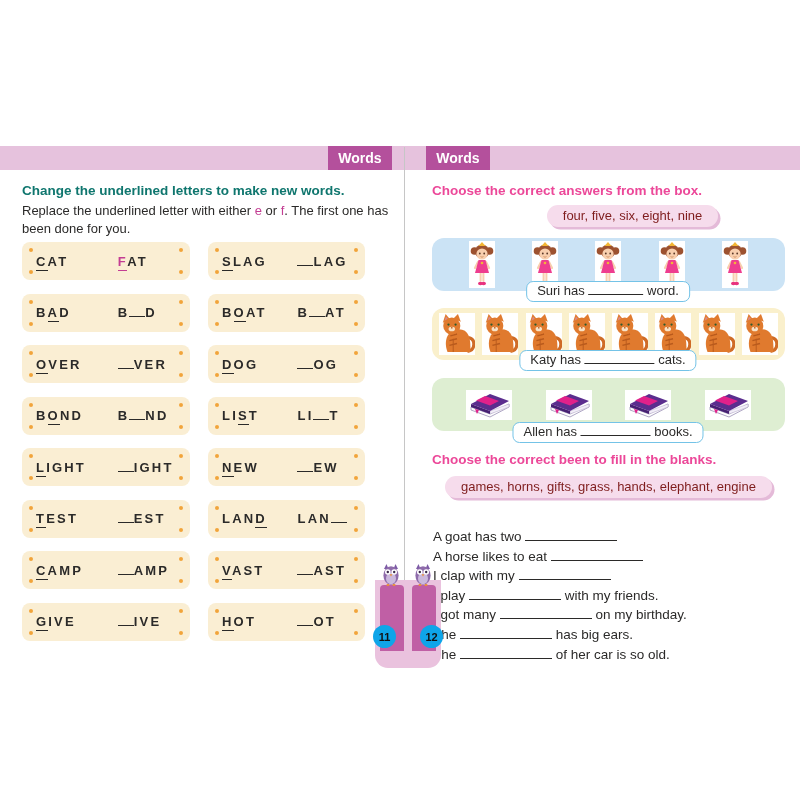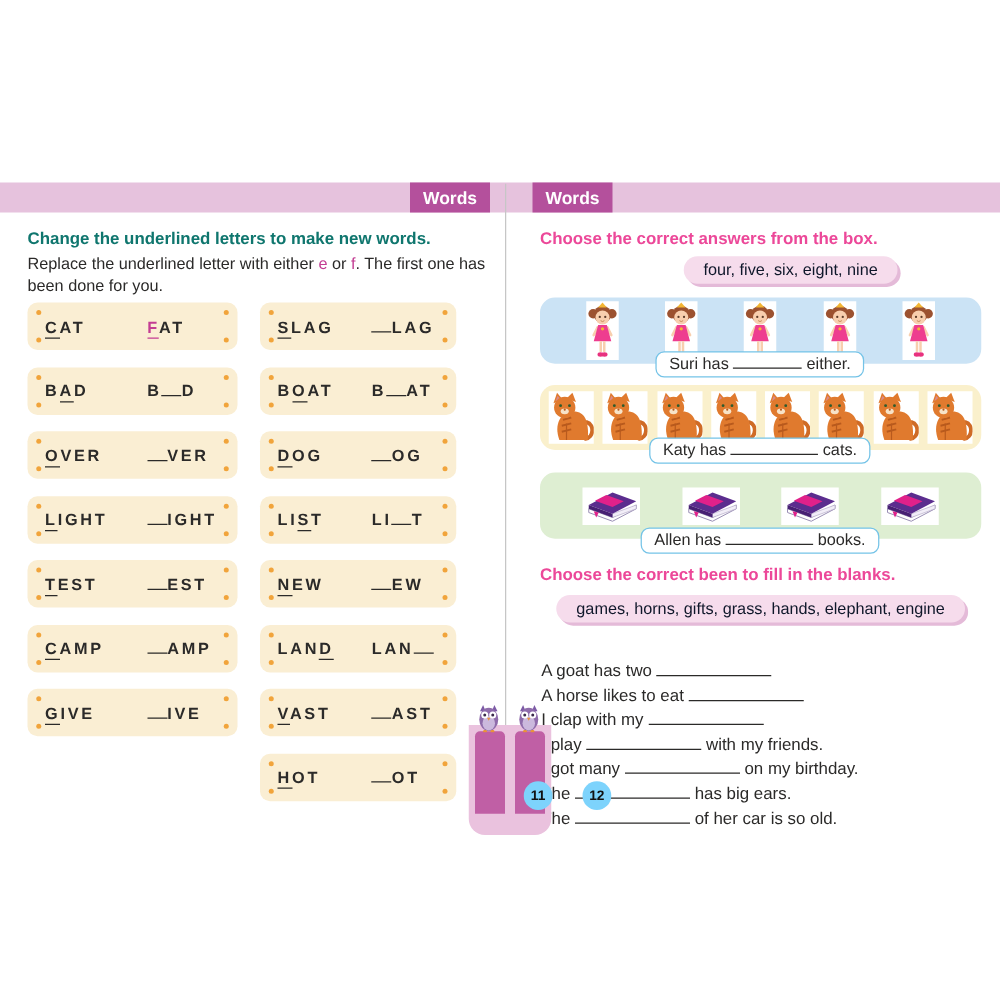--- a/index.html
+++ b/index.html
@@ -24,42 +24,42 @@
   .word-to{position:absolute;left:57%;}
   .dot{position:absolute;width:4px;height:4px;border-radius:50%;background:#f1a43b;}
   .dot.tl{left:7px;top:6px}.dot.tr{right:7px;top:6px}.dot.bl{left:7px;bottom:6px}.dot.br{right:7px;bottom:6px}
   .ul{border-bottom:1.6px solid currentColor;padding-bottom:1px;}
   .blank{display:inline-block;border-bottom:1.5px solid #2b2a29;height:2px;}
   
   .rp-title{position:absolute;left:432px;font-size:13.5px;font-weight:bold;color:#ec4899;}
   #rp-title1{top:183px}#rp-title2{top:452px}
   .pill-wrap{position:absolute;left:432px;width:353px;display:flex;justify-content:center;}
   #pill1-wrap{top:205px}#pill2-wrap{top:476px}
-  .pill{background:#f6dcec;border-radius:13px;padding:3px 16px 4px;font-size:13px;color:#0f172a;
+  .pill{background:#f6dcec;border-radius:13px;padding:3px 16px 4px;font-size:13px;color:#7f1d1d;
         box-shadow:2.5px 2.5px 0 #e4bad8;white-space:nowrap;}
   #pill1-wrap .pill{transform:translateX(24px);}
   .pic-box{position:absolute;left:432px;width:353px;border-radius:12px;
            display:flex;justify-content:space-evenly;align-items:center;}
   .pic-card{background:#fff;display:flex;align-items:center;justify-content:center;}
   .caption{position:absolute;left:608px;transform:translateX(-50%);background:#fff;
            border:1.6px solid #74c3e7;border-radius:7px;padding:1px 10px 3px;font-size:13px;
            white-space:nowrap;z-index:3;}
   .caption .blank{border-bottom-width:1.3px;}
   .sentences{position:absolute;left:433px;top:527px;font-size:13.5px;}
   .sentence{line-height:19.6px;height:19.6px;white-space:pre;}
   .sentence .blank{border-bottom-width:1.4px;}
   
   .bm-back{position:absolute;left:375px;top:580px;width:66px;height:88px;background:#eac2de;
            border-radius:0 0 13px 13px;z-index:2;}
   .bm-tab{position:absolute;top:585px;width:24px;height:66px;background:#c05fa5;
           border-radius:4px 4px 0 0;z-index:3;}
   #bm-tab1{left:380px}#bm-tab2{left:412px}
-  .bm-circle{position:absolute;top:625px;width:23px;height:23px;border-radius:50%;background:#7dd3fc;
+  .bm-circle{position:absolute;top:625px;width:23px;height:23px;border-radius:50%;background:#0ea5e9;
              display:flex;align-items:center;justify-content:center;font-size:11px;font-weight:bold;
-             color:#111;z-index:4;margin-left:46px;}
+             color:#111;z-index:4;}
   #bm-c1{left:373px}#bm-c2{left:420px}
   .owl{position:absolute;top:564px;z-index:5;}
   #owl1{left:382px}#owl2{left:414px}
 </style>
 </head>
 <body>
 
 <div class="canvas">
   <div class="strip"></div>
   <div class="tab tab-left">
@@ -89,20 +89,28 @@
         <span class="word-from"><span class="">B</span><span class="ul ">A</span><span class="">D</span></span>
         <span class="word-to"><span class="">B</span><span class="blank" style="width: 16px;"></span><span class="">D</span></span>
       </div>
       <div class="word-box">
         <span class="dot tl"></span>
         <span class="dot tr"></span>
         <span class="dot bl"></span>
         <span class="dot br"></span>
         <span class="word-from"><span class="ul ">O</span><span class="">VER</span></span>
         <span class="word-to"><span class="blank" style="width: 16px;"></span><span class="">VER</span></span>
+      </div>
+      <div class="word-box">
+        <span class="dot tl"></span>
+        <span class="dot tr"></span>
+        <span class="dot bl"></span>
+        <span class="dot br"></span>
+        <span class="word-from"><span class="">B</span><span class="ul ">O</span><span class="">ND</span></span>
+        <span class="word-to"><span class="">B</span><span class="blank" style="width: 16px;"></span><span class="">ND</span></span>
       </div>
       <div class="word-box">
         <span class="dot tl"></span>
         <span class="dot tr"></span>
         <span class="dot bl"></span>
         <span class="dot br"></span>
         <span class="word-from"><span class="ul ">L</span><span class="">IGHT</span></span>
         <span class="word-to"><span class="blank" style="width: 16px;"></span><span class="">IGHT</span></span>
       </div>
       <div class="word-box">
@@ -297,21 +305,21 @@
       <path d="M17 21 L20 27" stroke="#f8cfae" stroke-width="2.2" stroke-linecap="round"></path>
       <path d="M9.5 19 L16.5 19 L20 32 L6 32 Z" fill="#ee3d8f"></path>
       <circle cx="13" cy="22" r="1.3" fill="#f2b635"></circle>
       <rect x="10.6" y="32" width="2" height="8.5" fill="#f8cfae"></rect>
             <rect x="13.4" y="32" width="2" height="8.5" fill="#f8cfae"></rect>
       <ellipse cx="11.4" cy="42.5" rx="2.4" ry="1.8" fill="#e8327e"></ellipse>
             <ellipse cx="14.6" cy="42.5" rx="2.4" ry="1.8" fill="#e8327e"></ellipse>
     </svg>
         </div>
       </div>
-      <div class="caption" style="top: 281px;"><span class="">Suri has </span><span class="blank" style="width: 55px;"></span><span class=""> either.</span></div>
+      <div class="caption" style="top: 281px;"><span class="">Suri has </span><span class="blank" style="width: 55px;"></span><span class=""> word.</span></div>
       <div class="pic-box" style="top: 308px; height: 52px; background: rgb(250, 240, 204);">
         <div class="pic-card" style="width: 36px; height: 42px;">
           <svg width="36" height="42" viewBox="0 0 38 44">
       <path d="M31 40 C38 39 39 28 32 26" fill="none" stroke="#cf6b26" stroke-width="3.4" stroke-linecap="round"></path>
       <path d="M9 41 C4 28 10 17 21 17 C31 17 34 26 33 41 Z" fill="#e07a2e"></path>
       <path d="M12 24 L19 22 M11 29 L19 27 M11 34 L19 32" stroke="#b85a1d" stroke-width="1.6"></path>
       <path d="M15 27 L15 41" stroke="#b85a1d" stroke-width="1"></path>
       <polygon points="4,10 7,1 12,7" fill="#e07a2e"></polygon>
             <polygon points="15,6 20,1 23,9" fill="#e07a2e"></polygon>
       <polygon points="5.8,8 7.4,3.6 10,6.6" fill="#d98a8a"></polygon>

